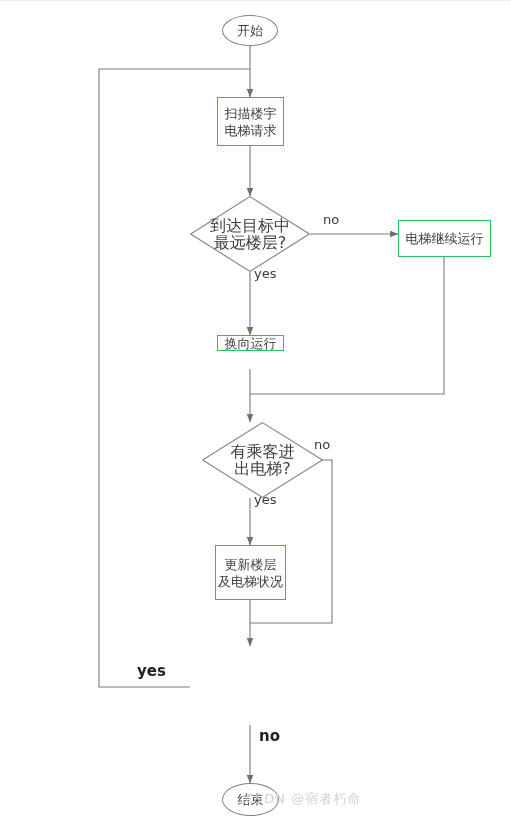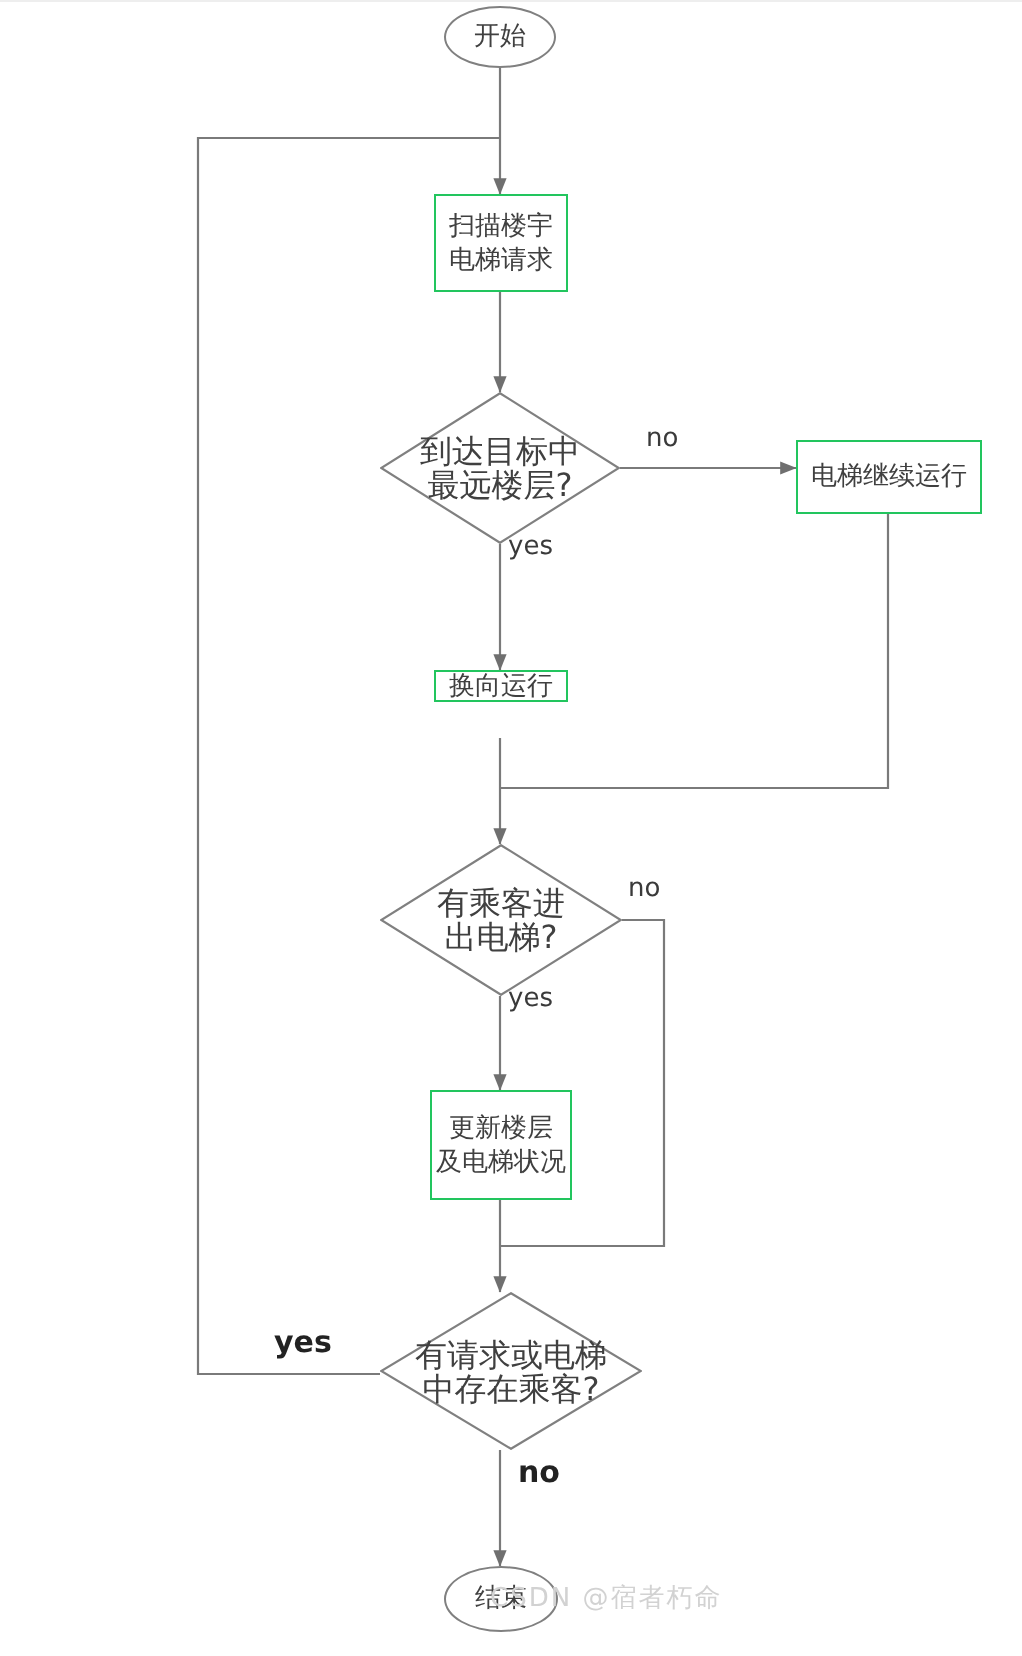--- a/index.html
+++ b/index.html
@@ -118,21 +118,21 @@
       <path d="M250,497 L250,544" marker-end="url(#arrow)"></path>
 
       <path d="M250,599 L250,645" marker-end="url(#arrow)"></path>
 
       <path d="M190,686 L99,686 L99,68 L250,68"></path>
 
       <path d="M250,724 L250,782" marker-end="url(#arrow)"></path>
     </g>
   </svg>
 
-  <div class="node node-terminal" style="left:222px; top:2px; width:56px; height:31px;text-align:center;">
+  <div class="node node-terminal" style="left:222px; top:14px; width:56px; height:31px;text-align:center;">
     <span class="dia-text">开始</span>
   </div>
 
   <div class="node node-process" style="left:217px; top:96px; width:67px; height:49px;">
     <div>
       <span class="line-1">扫描楼宇</span>
       <span class="line-1">电梯请求</span>
     </div>
   </div>
 
@@ -149,48 +149,39 @@
   <div class="edge-label" style="left:254px; top:265px;">yes</div>
 
   <div class="node node-process" style="left:398px; top:219px; width:93px; height:37px;">
     <span>电梯继续运行</span>
   </div>
 
   <div class="node node-process" style="left:217px; top:334px; width:67px; height:16px;">
     <span>换向运行</span>
   </div>
 
-  <div class="node node-decision" style="left:190px; top:421px; width:121px; height:76px;">
+  <div class="node node-decision" style="left:202px; top:421px; width:121px; height:76px;">
     <svg class="diamond-svg" viewBox="0 0 121 76" preserveAspectRatio="none" xmlns="http://www.w3.org/2000/svg">
       <polygon points="60.5,0.6 120.4,38 60.5,75.4 0.6,38" fill="#ffffff" stroke="#808080" stroke-width="1.1"></polygon>
     </svg>
     <div class="dia-text">
       <span class="line-1">有乘客进</span>
       <span class="line-1">出电梯?</span>
     </div>
   </div>
   <div class="edge-label" style="left:314px; top:436px;">no</div>
   <div class="edge-label" style="left:254px; top:491px;">yes</div>
 
   <div class="node node-process" style="left:215px; top:544px; width:71px; height:55px;">
     <div>
       <span class="line-1">更新楼层</span>
       <span class="line-1">及电梯状况</span>
     </div>
   </div>
 
-  <div class="node node-decision" style="left:190px; top:645px; width:131px; height:79px;">
-    <svg class="diamond-svg" viewBox="0 0 131 79" preserveAspectRatio="none" xmlns="http://www.w3.org/2000/svg">
-      <polygon points="65.5,0.6 130.4,39.5 65.5,78.4 0.6,39.5" fill="#ffffff" stroke="#808080" stroke-width="1.1"></polygon>
-    </svg>
-    <div class="dia-text">
-      <span class="line-1">有请求或电梯</span>
-      <span class="line-1">中存在乘客?</span>
-    </div>
-  </div>
   <div class="edge-label strong" style="left:137px; top:661px;">yes</div>
   <div class="edge-label strong" style="left:259px; top:726px;">no</div>
 
   <div class="node node-terminal" style="left:222px; top:782px; width:57px; height:33px;">
     <span class="dia-text">结束</span>
   </div>
 
   <div class="watermark" style="left:245px; top:789px;">CSDN @宿者朽命</div>
 
 </div>

